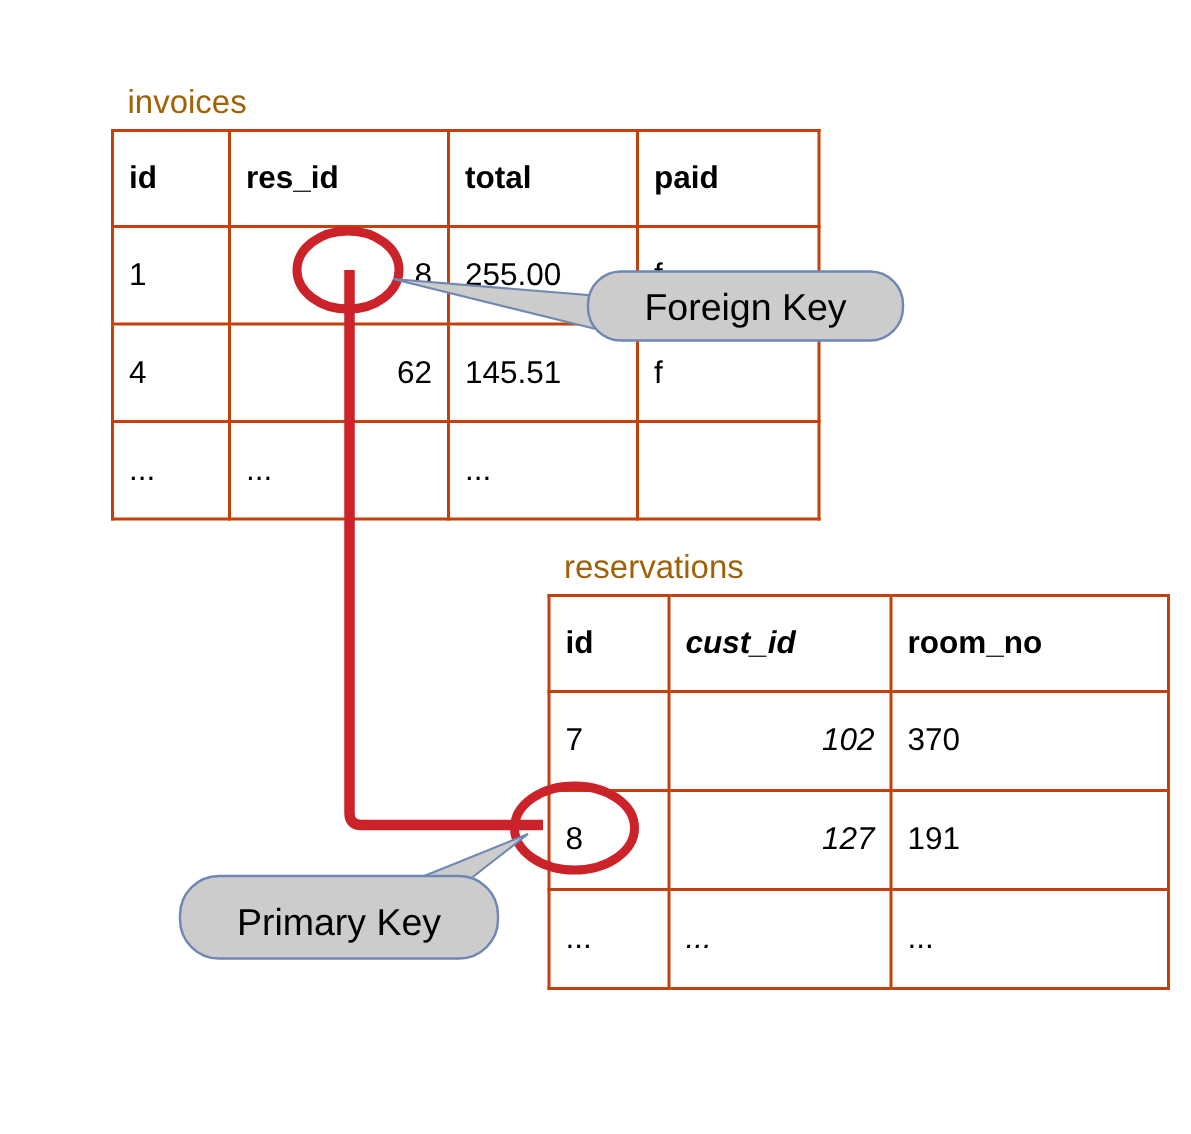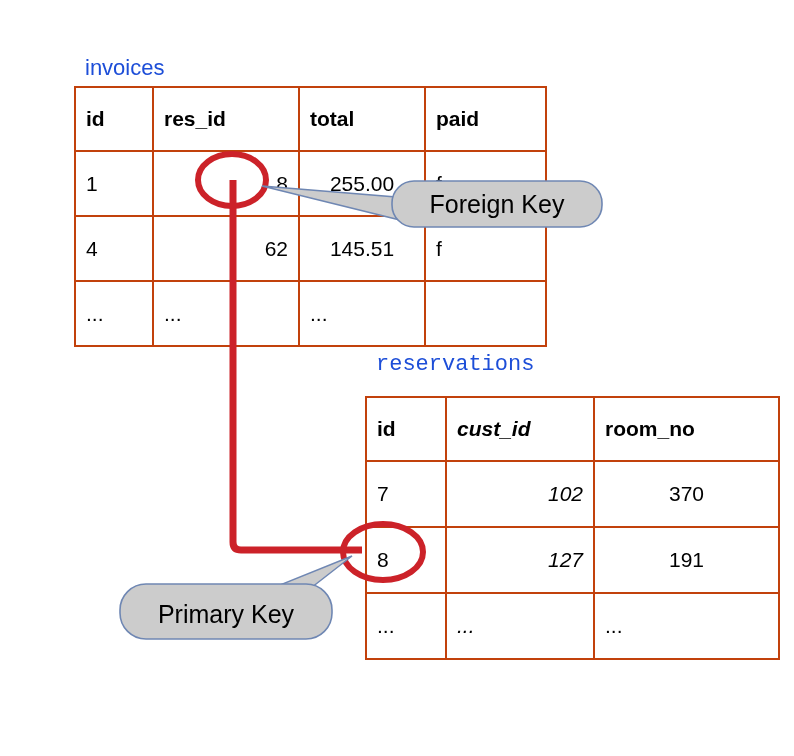--- a/index.html
+++ b/index.html
@@ -8,21 +8,21 @@
     background:#ffffff;
     font-family:"Liberation Sans", sans-serif;
     overflow:hidden;
   }
   #stage{position:relative;width:794px;height:756px;}
 
   
   .tbl-caption{
     position:absolute;
     font-size:22px;
-    color:#1d4ed8;
+    color:#a16207;
     line-height:1;
     white-space:nowrap;
   }
 
   
   .db-table{
     position:absolute;
     border-collapse:collapse;
     table-layout:fixed;
     background:#fff;
@@ -35,21 +35,21 @@
     height:62px;
     vertical-align:middle;
     white-space:nowrap;
   }
   .db-table td.hdr{
     font-weight:bold;
     text-align:left;
   }
   .al-l{text-align:left;}
   .al-r{text-align:right;}
-  .al-c{text-align:center;}
+  .al-c{text-align:left;}
 
   
   #tbl-invoices{left:74px;top:86px;width:384px;}
   #tbl-invoices .c0{width:56px;}
   #tbl-invoices .c1{width:124px;}
   #tbl-invoices .c2{width:104px;}
   #tbl-invoices .c3{width:99px;}
   #tbl-invoices tr.r-head td{height:62px;}
   #tbl-invoices tr.r-body td{height:63px;}
 
@@ -101,21 +101,21 @@
     </tr>
     <tr class="r-body">
       <td class="c0 al-l">...</td>
       <td class="c1 al-l">...</td>
       <td class="c2 al-l">...</td>
       <td class="c3 al-l"></td>
     </tr>
   </tbody>
     </table>
 
-  <div class="tbl-caption" style="left:376px;top:354px;font-family:Liberation Mono, monospace;">reservations</div>
+  <div class="tbl-caption" style="left:376px;top:367px;">reservations</div>
 
   <table id="tbl-reservations" class="db-table">
     <tbody>
         <tr class="r-head">
       <td class="hdr c0">id</td>
       <td class="hdr c1">cust_id</td>
       <td class="hdr c2">room_no</td>
     </tr>
     <tr class="r-body">
       <td class="c0 al-l">7</td>

